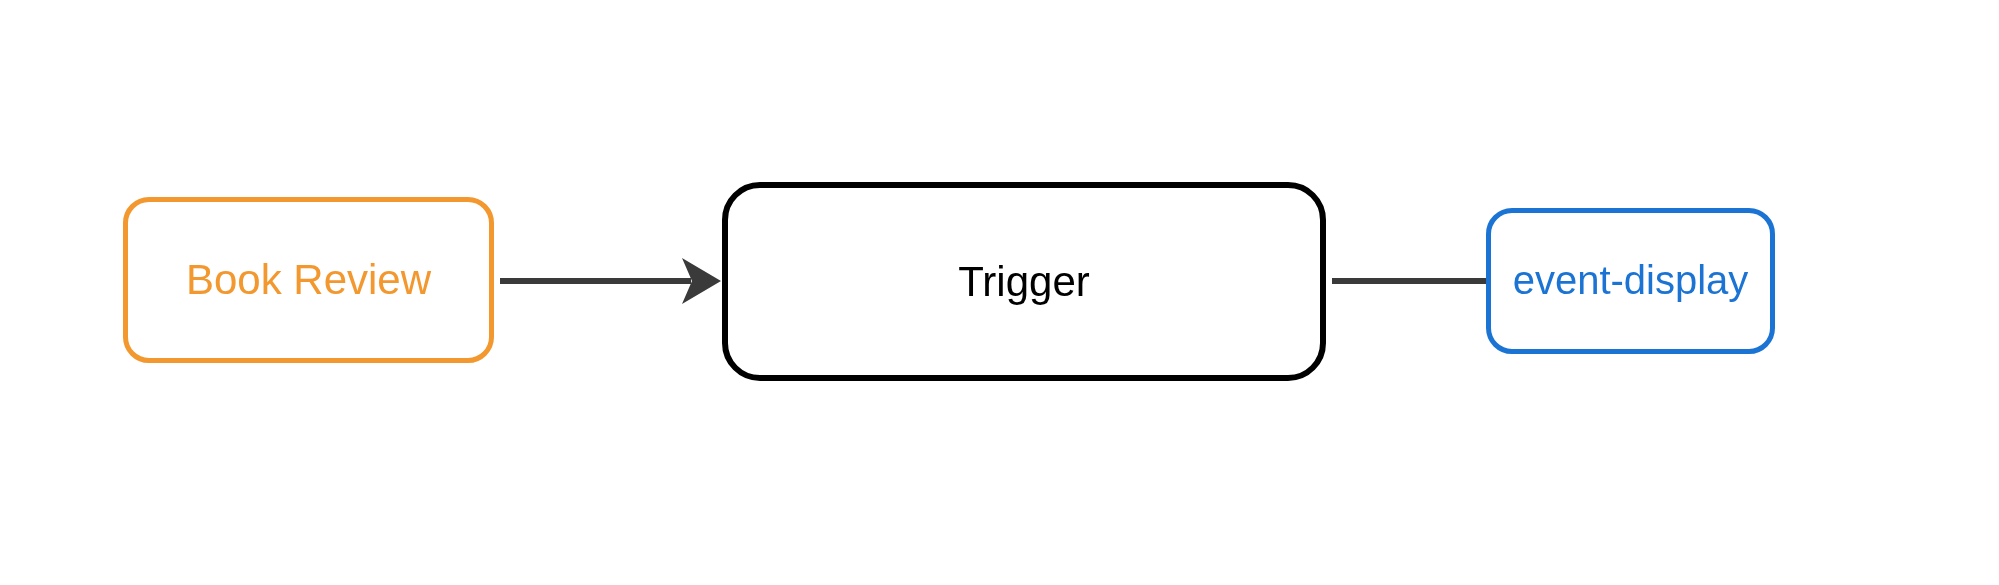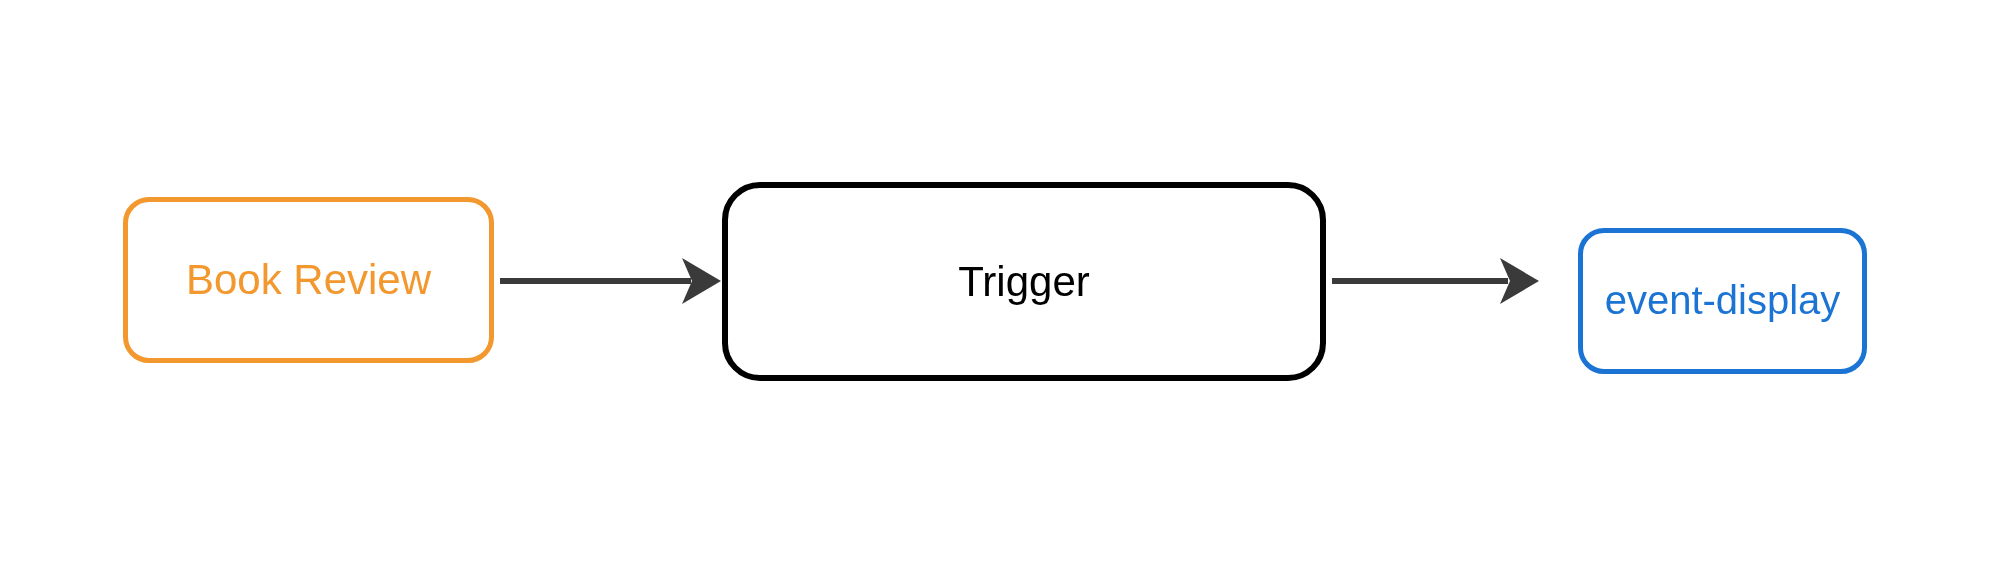--- a/index.html
+++ b/index.html
@@ -47,29 +47,28 @@
     left: 722px;
     top: 182px;
     width: 604px;
     height: 199px;
     border: 6px solid var(--trigger-accent);
     border-radius: 38px;
     color: var(--trigger-accent);
     font-size: 42px;
   }
   .node-event-display {
-    left: 1578px;
+    left: 1486px;
     top: 208px;
     width: 289px;
     height: 146px;
     border: 5px solid var(--event-display-accent);
     border-radius: 26px;
     color: var(--event-display-accent);
     font-size: 40px;
-    margin-top: 20px;
   }
   .node .line {
     display: block;
   }
 </style>
 </head>
 <body>
 
 <div class="canvas">
 

